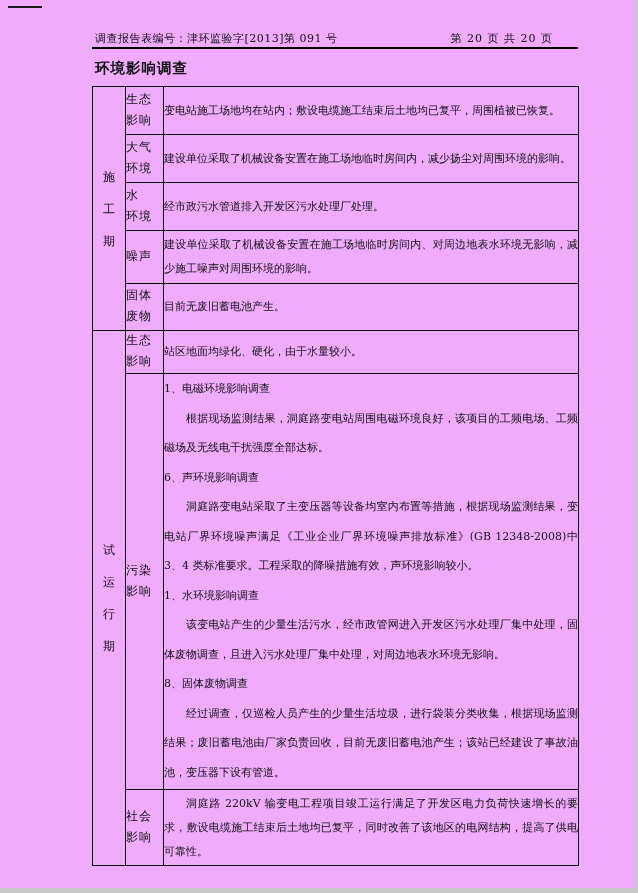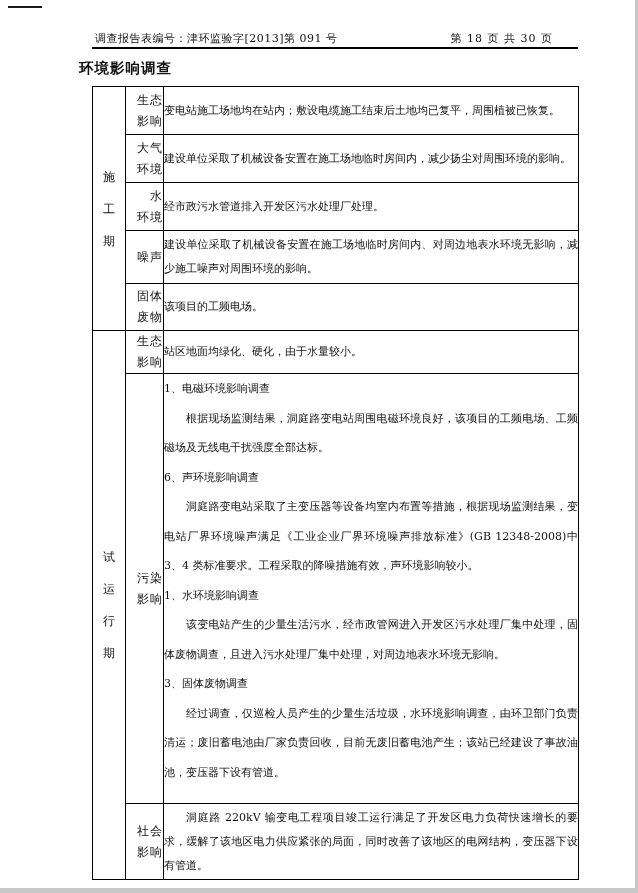--- a/index.html
+++ b/index.html
@@ -5,83 +5,83 @@
   html, body {
     margin: 0; padding: 0;
     width: 638px; height: 893px;
     background: #c8c8c8;
     font-family: "DejaVu Serif", "Liberation Serif", serif;
     overflow: hidden;
   }
   .page {
     position: absolute; left: 0; top: 0;
     width: 635px; height: 888px;
-    background: #ffffff;
+    background: #f0abfc;
     color: #111;
   }
   .scan-mark {
     position: absolute; left: 8px; top: 6px;
     width: 34px; height: 2px; background: #1a1a1a;
   }
   .hdr-left {
     position: absolute; left: 95px; top: 31px;
     font-size: 11px; letter-spacing: 0.5px; white-space: nowrap;
   }
   .hdr-right {
     position: absolute; right: 82px; top: 31px;
     font-size: 11px; letter-spacing: 1px; white-space: nowrap;
   }
   .hdr-rule {
     position: absolute; left: 92px; top: 47px;
     width: 486px; height: 2px; background: #000;
   }
   .doc-title {
-    position: absolute; left: 79px; top: 59px;
+    position: absolute; left: 95px; top: 59px;
     font-size: 14.5px; font-weight: bold; letter-spacing: 1px;
   }
   table.main {
     position: absolute; left: 92px; top: 86px;
     width: 486px;
     border-collapse: collapse; table-layout: fixed;
   }
   table.main td {
     border: 1.5px solid #000;
     padding: 0;
     vertical-align: middle;
   }
   .period-cell { text-align: center; }
   .period-stack {
     width: 1em; margin: 0 auto;
     font-size: 12px; line-height: 32px;
     word-break: break-all; text-align: left;
   }
   .cat-cell {
-    text-align: right; font-size: 12px; line-height: 21px;
+    text-align: left; font-size: 12px; line-height: 21px; font-family: Liberation Mono, monospace;
   }
   .cat-cell span { display: block; letter-spacing: 1px; }
   .cat-cell span:empty { display: none; }
   .content-cell {
     font-size: 11px; line-height: 24px;
     padding: 2px 8px 2px 9px;
     text-align: justify; text-justify: inter-character;
   }
-  .content-cell.big { line-height: 29.5px; padding-top: 0; padding-bottom: 16px; }
+  .content-cell.big { line-height: 29.5px; padding-top: 0; padding-bottom: 2px; }
   .content-cell p { margin: 0; }
   .para-body { text-indent: 2em; }
   .indent-first { text-indent: 2em; }
 </style>
 </head>
 <body>
 
 <div class="page">
 
   <div class="scan-mark"></div>
 
   <div class="hdr-left">调查报告表编号：津环监验字[2013]第 091 号</div>
-  <div class="hdr-right">第 18 页 共 30 页</div>
+  <div class="hdr-right">第 20 页 共 20 页</div>
   <div class="hdr-rule"></div>
 
   <div class="doc-title">环境影响调查</div>
 
   <table class="main">
     <colgroup>
       <col style="width:33px">
       <col style="width:38px">
       <col style="width:415px">
     </colgroup>
@@ -115,21 +115,21 @@
           <span>噪声</span>
 
         </td>
         <td class="content-cell">建设单位采取了机械设备安置在施工场地临时房间内、对周边地表水环境无影响，减少施工噪声对周围环境的影响。</td>
       </tr>
       <tr style="height:47px">
         <td class="cat-cell">
           <span>固体</span>
           <span>废物</span>
         </td>
-        <td class="content-cell">该项目的工频电场。</td>
+        <td class="content-cell">目前无废旧蓄电池产生。</td>
       </tr>
       <tr style="height:43px">
         <td class="period-cell" rowspan="3">
           <div class="period-stack">试运行期</div>
         </td>
         <td class="cat-cell">
           <span>生态</span>
           <span>影响</span>
         </td>
         <td class="content-cell">站区地面均绿化、硬化，由于水量较小。</td>
@@ -139,27 +139,27 @@
           <span>污染</span>
           <span>影响</span>
         </td>
         <td class="content-cell big">
           <p class="para-head">1、电磁环境影响调查</p>
           <p class="para-body">根据现场监测结果，洞庭路变电站周围电磁环境良好，该项目的工频电场、工频磁场及无线电干扰强度全部达标。</p>
           <p class="para-head">6、声环境影响调查</p>
           <p class="para-body">洞庭路变电站采取了主变压器等设备均室内布置等措施，根据现场监测结果，变电站厂界环境噪声满足《工业企业厂界环境噪声排放标准》(GB 12348-2008)中 3、4 类标准要求。工程采取的降噪措施有效，声环境影响较小。</p>
           <p class="para-head">1、水环境影响调查</p>
           <p class="para-body">该变电站产生的少量生活污水，经市政管网进入开发区污水处理厂集中处理，固体废物调查，且进入污水处理厂集中处理，对周边地表水环境无影响。</p>
-          <p class="para-head">3、固体废物调查</p>
-          <p class="para-body">经过调查，仅巡检人员产生的少量生活垃圾，水环境影响调查，由环卫部门负责清运；废旧蓄电池由厂家负责回收，目前无废旧蓄电池产生；该站已经建设了事故油池，变压器下设有管道。</p>
+          <p class="para-head">8、固体废物调查</p>
+          <p class="para-body">经过调查，仅巡检人员产生的少量生活垃圾，进行袋装分类收集，根据现场监测结果；废旧蓄电池由厂家负责回收，目前无废旧蓄电池产生；该站已经建设了事故油池，变压器下设有管道。</p>
         </td>
       </tr>
       <tr style="height:76px">
         <td class="cat-cell">
           <span>社会</span>
           <span>影响</span>
         </td>
-        <td class="content-cell indent-first">洞庭路 220kV 输变电工程项目竣工运行满足了开发区电力负荷快速增长的要求，缓解了该地区电力供应紧张的局面，同时改善了该地区的电网结构，变压器下设有管道。</td>
+        <td class="content-cell indent-first">洞庭路 220kV 输变电工程项目竣工运行满足了开发区电力负荷快速增长的要求，敷设电缆施工结束后土地均已复平，同时改善了该地区的电网结构，提高了供电可靠性。</td>
       </tr>
     </tbody>
   </table>
 
 </div>
 
 </body></html>

